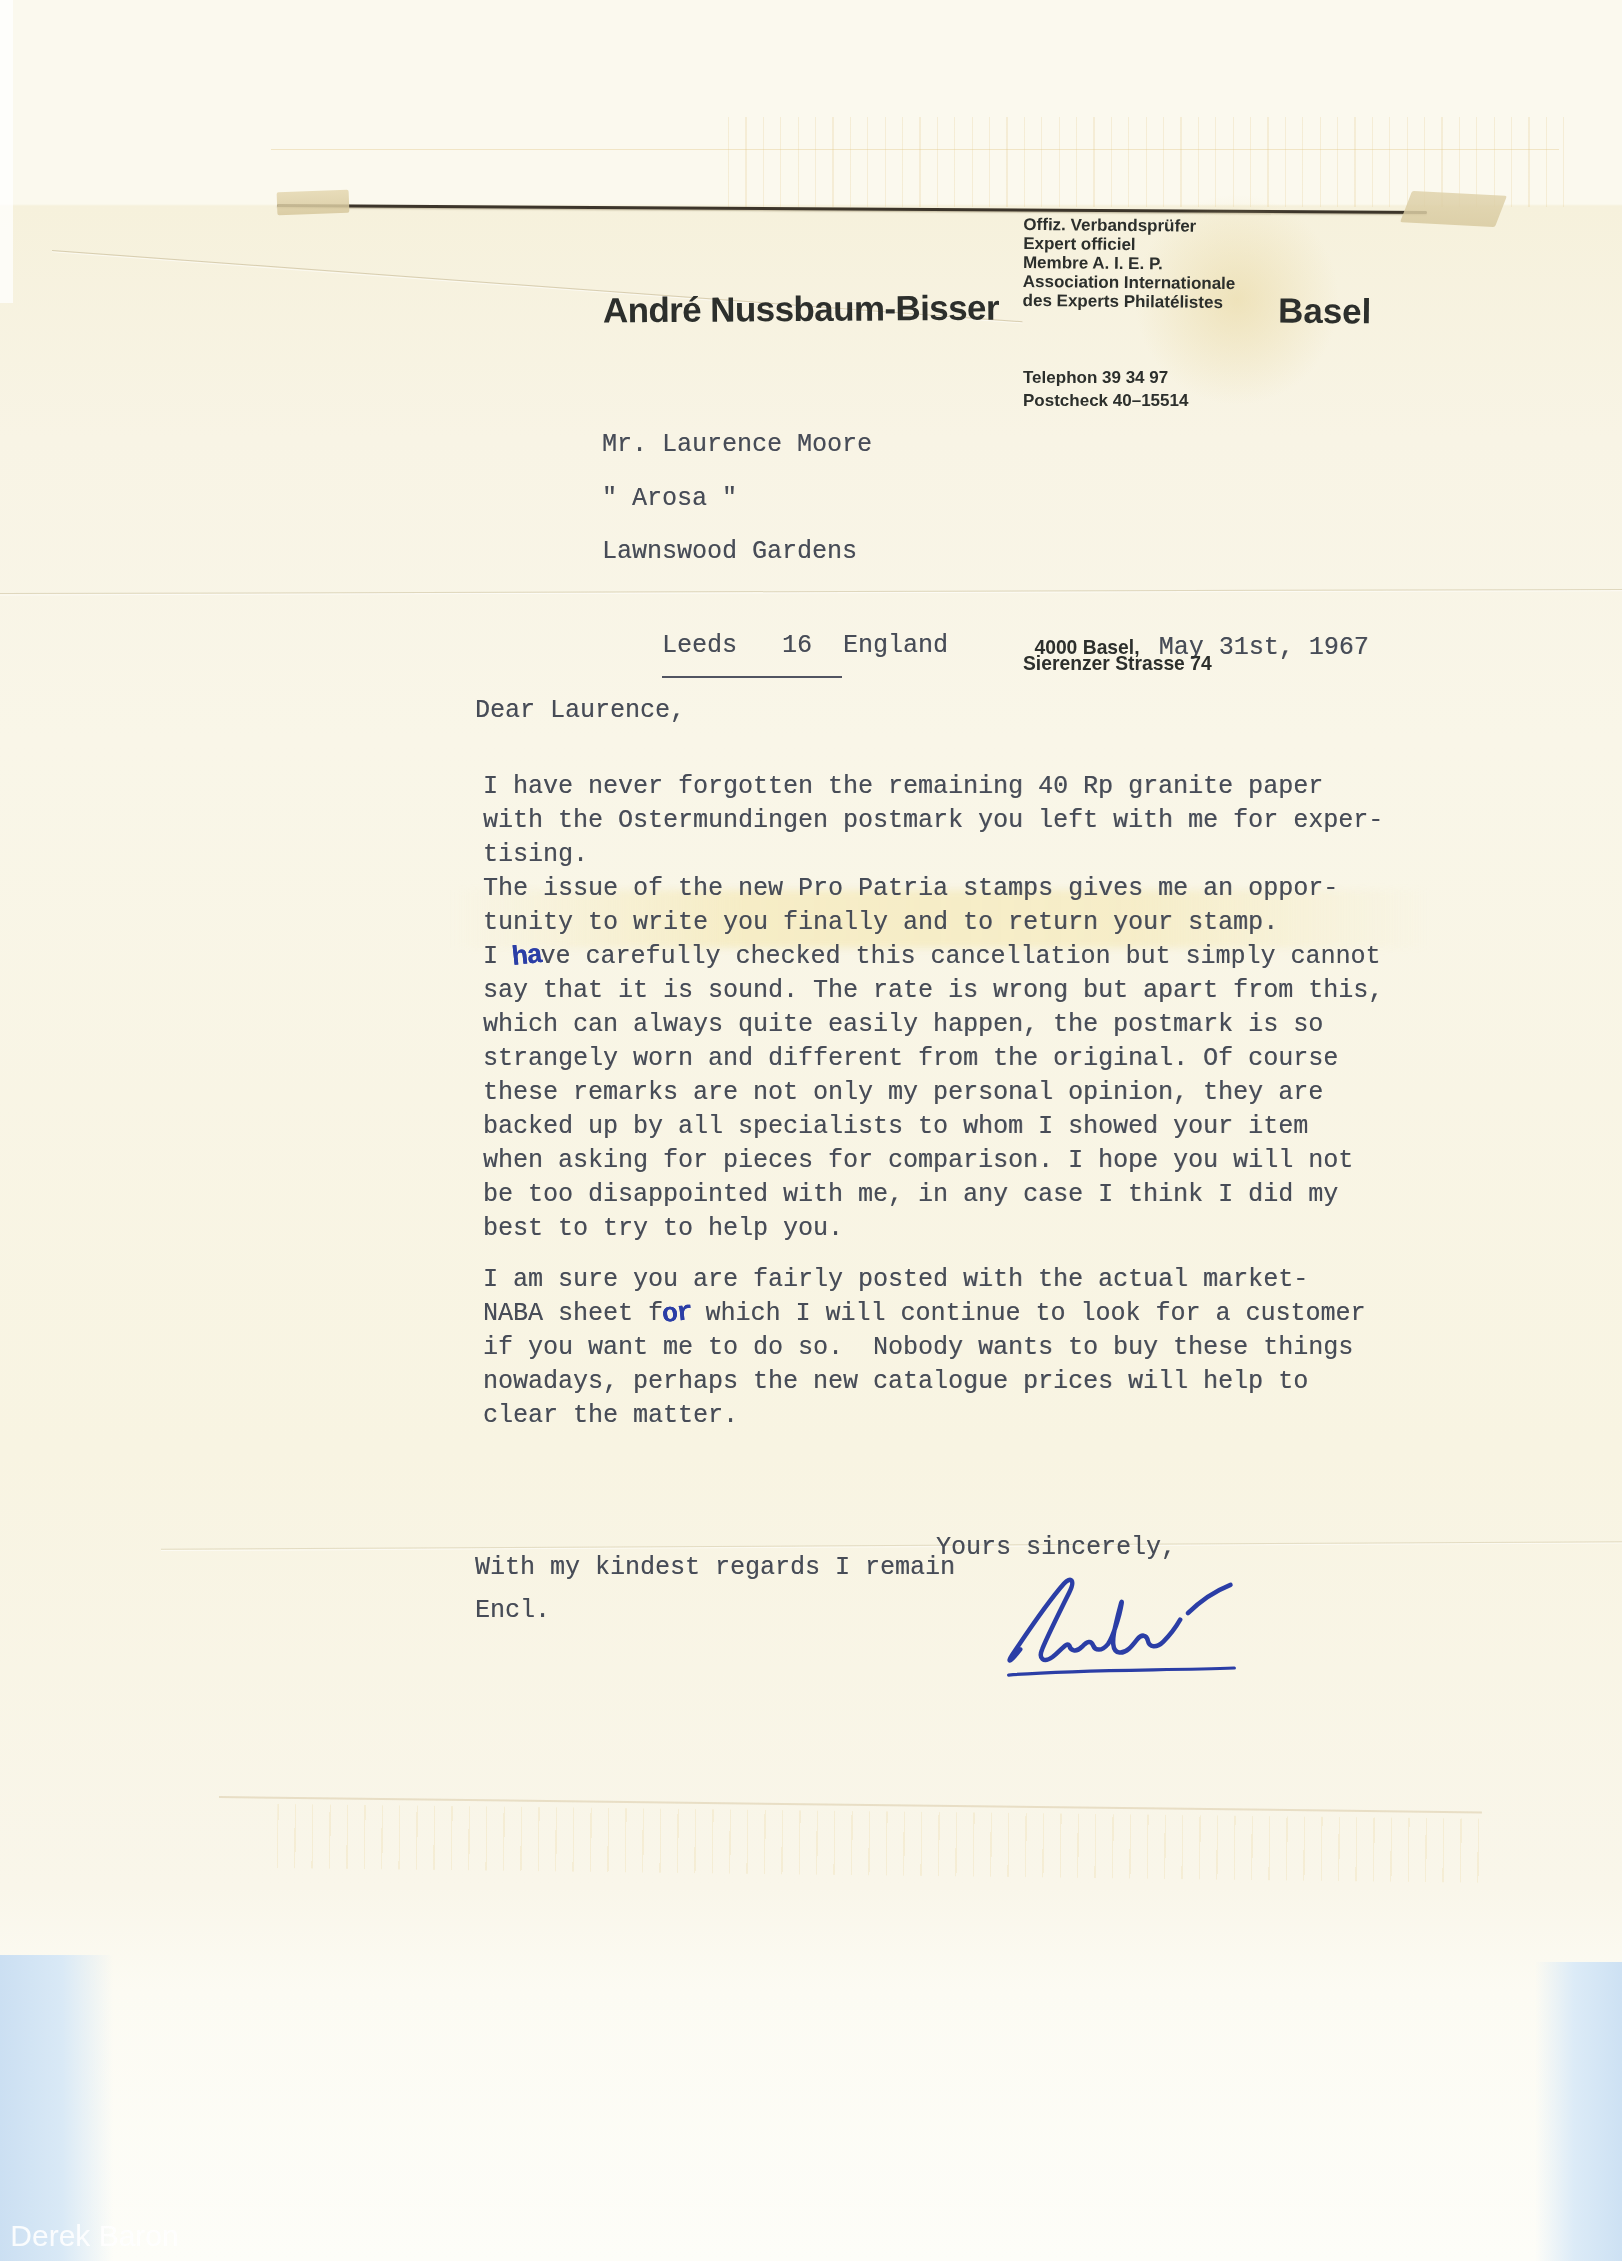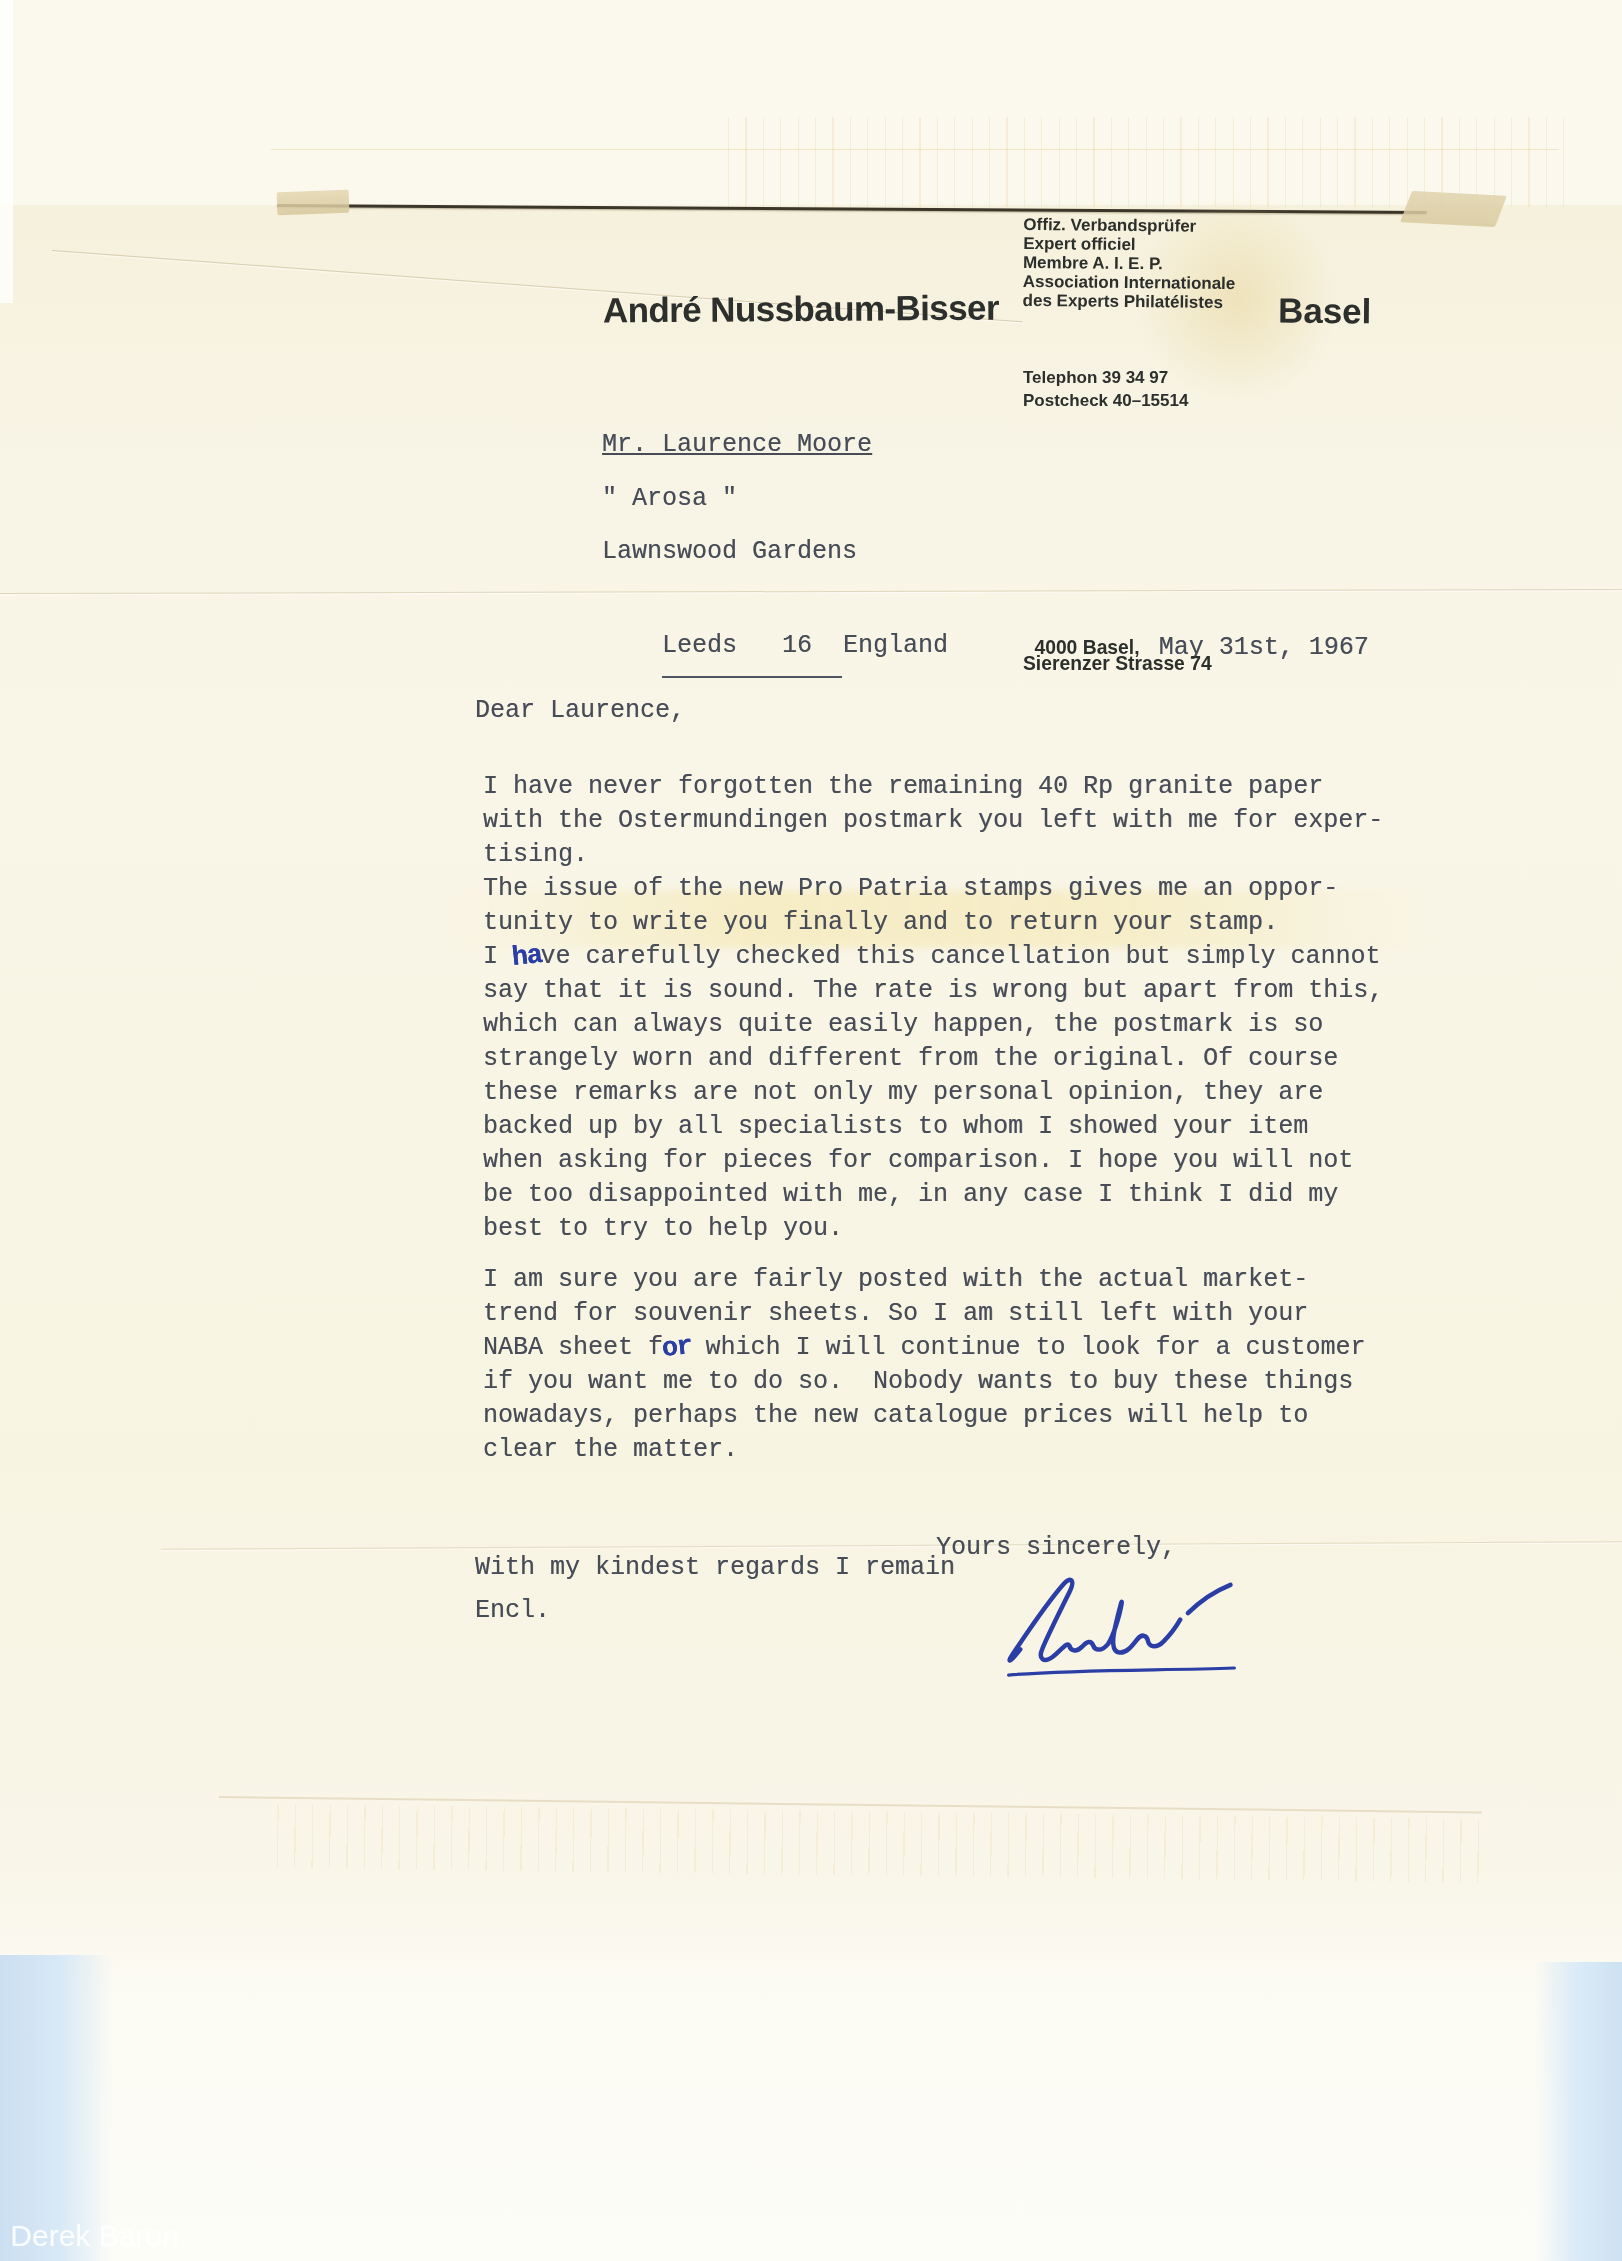--- a/index.html
+++ b/index.html
@@ -57,21 +57,21 @@
   .dateline .printed{font-size:19.3px;}
   .street{position:absolute;left:1023px;top:653px;font-size:19.3px;}
   
   .typed, .line, .addr, .mono{
     font-family:"Liberation Mono","DejaVu Sans Mono",monospace;
     color:#474c57; font-size:25px; white-space:pre;
     text-shadow:0.3px 0 0 rgba(71,76,87,.55);
   }
   .line{line-height:34px;}
   .addr{position:absolute;left:602px;}
-  .addr1{top:430px;text-decoration:underline;} .addr2{top:484px;} .addr3{top:537px;} .addr4{top:602px;}
+  .addr1{top:430px;} .addr2{top:484px;} .addr3{top:537px;} .addr4{top:602px;}
   .underlined{border-bottom:2.6px solid rgba(62,67,82,.9);padding-bottom:16px;padding-right:30px;}
   .country{margin-left:1px;}
   .dateline .typed{margin-left:19.3px;}
   .salutation{position:absolute;left:475px;top:696px;}
   .para{position:absolute;left:475px;margin-left:8px;}
   .para1{top:770px;} .para2{top:1263px;}
   .closing{position:absolute;left:475px;top:1553px;}
   .valediction{position:absolute;left:936px;top:1533px;}
   .encl{position:absolute;left:475px;top:1596px;}
   .ink{color:#2b3ea6;font-weight:bold;display:inline-block;transform:rotate(-6deg) scale(1.08);
@@ -137,21 +137,20 @@
       <div class="line">which can always quite easily happen, the postmark is so</div>
       <div class="line">strangely worn and different from the original. Of course</div>
       <div class="line">these remarks are not only my personal opinion, they are</div>
       <div class="line">backed up by all specialists to whom I showed your item</div>
       <div class="line">when asking for pieces for comparison. I hope you will not</div>
       <div class="line">be too disappointed with me, in any case I think I did my</div>
       <div class="line">best to try to help you.</div>
     </div>
   <div class="para para2">
       <div class="line">I am sure you are fairly posted with the actual market-</div>
-      <div class="line">trend for souvenir sheets. So I am still left with your</div>
       <div class="line"><span class="pre">NABA sheet f</span><span class="ink">or</span><span class="post"> which I will continue to look for a customer</span></div>
       <div class="line">if you want me to do so.  Nobody wants to buy these things</div>
       <div class="line">nowadays, perhaps the new catalogue prices will help to</div>
       <div class="line">clear the matter.</div>
     </div>
   <div class="closing mono">With my kindest regards I remain</div>
   <div class="valediction mono">Yours sincerely,</div>
   <div class="encl mono">Encl.</div>
 
   <svg class="signature" width="258" height="110" viewBox="0 0 400 170">

